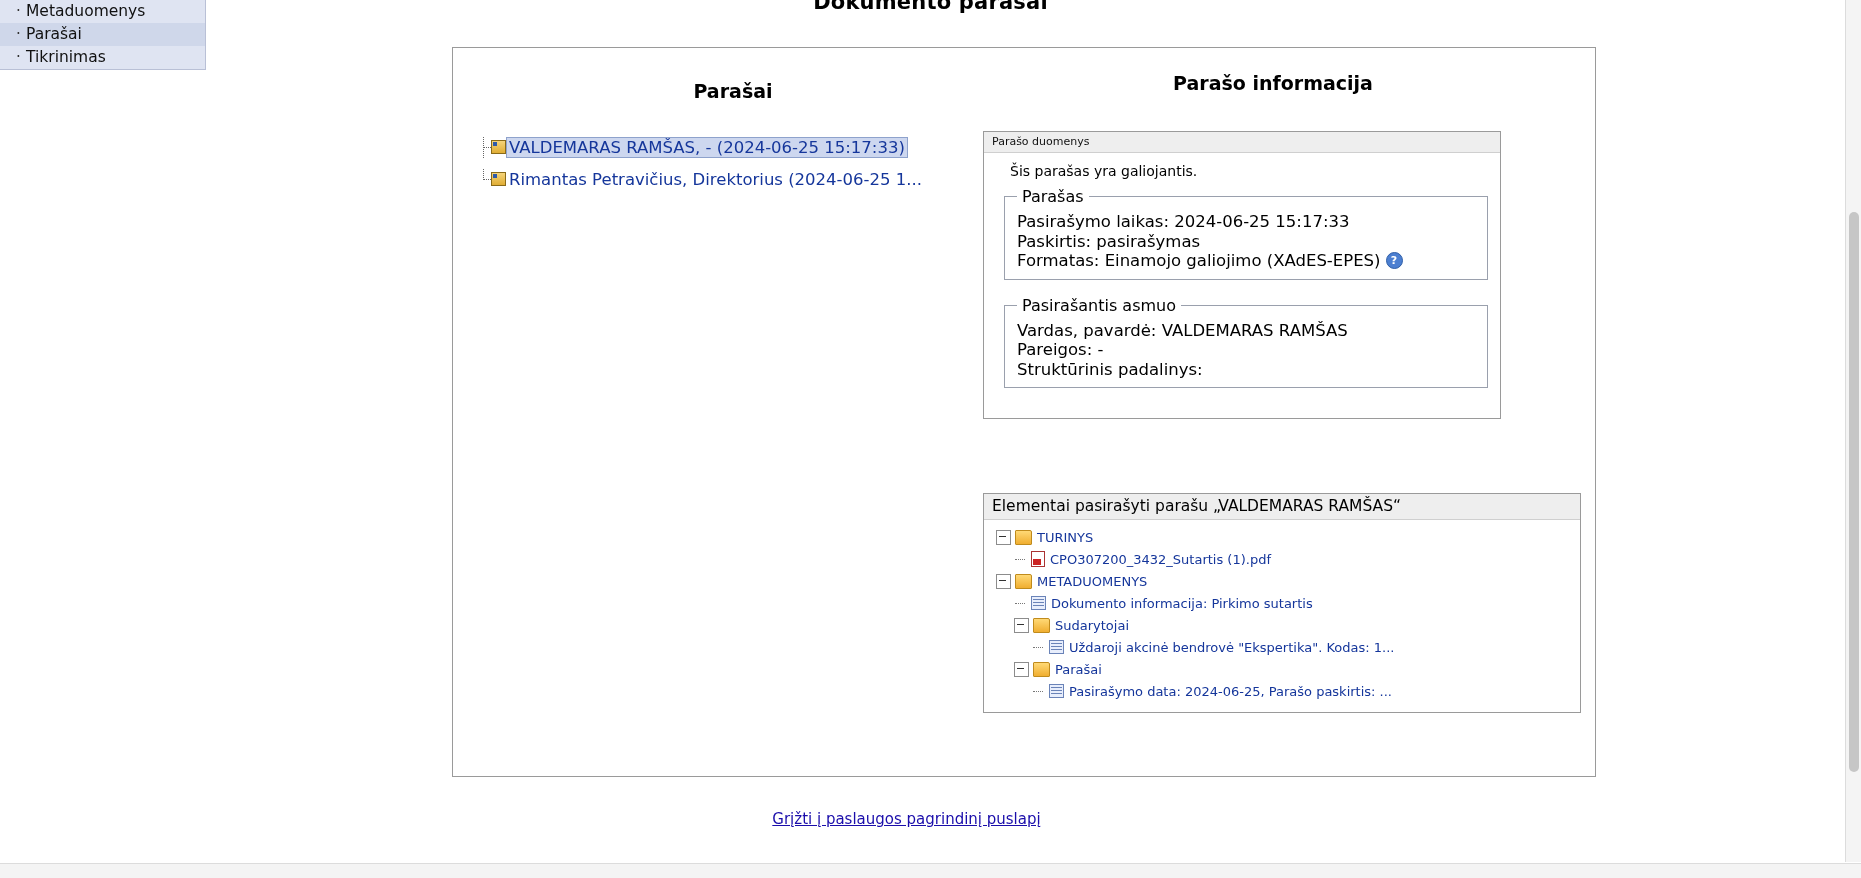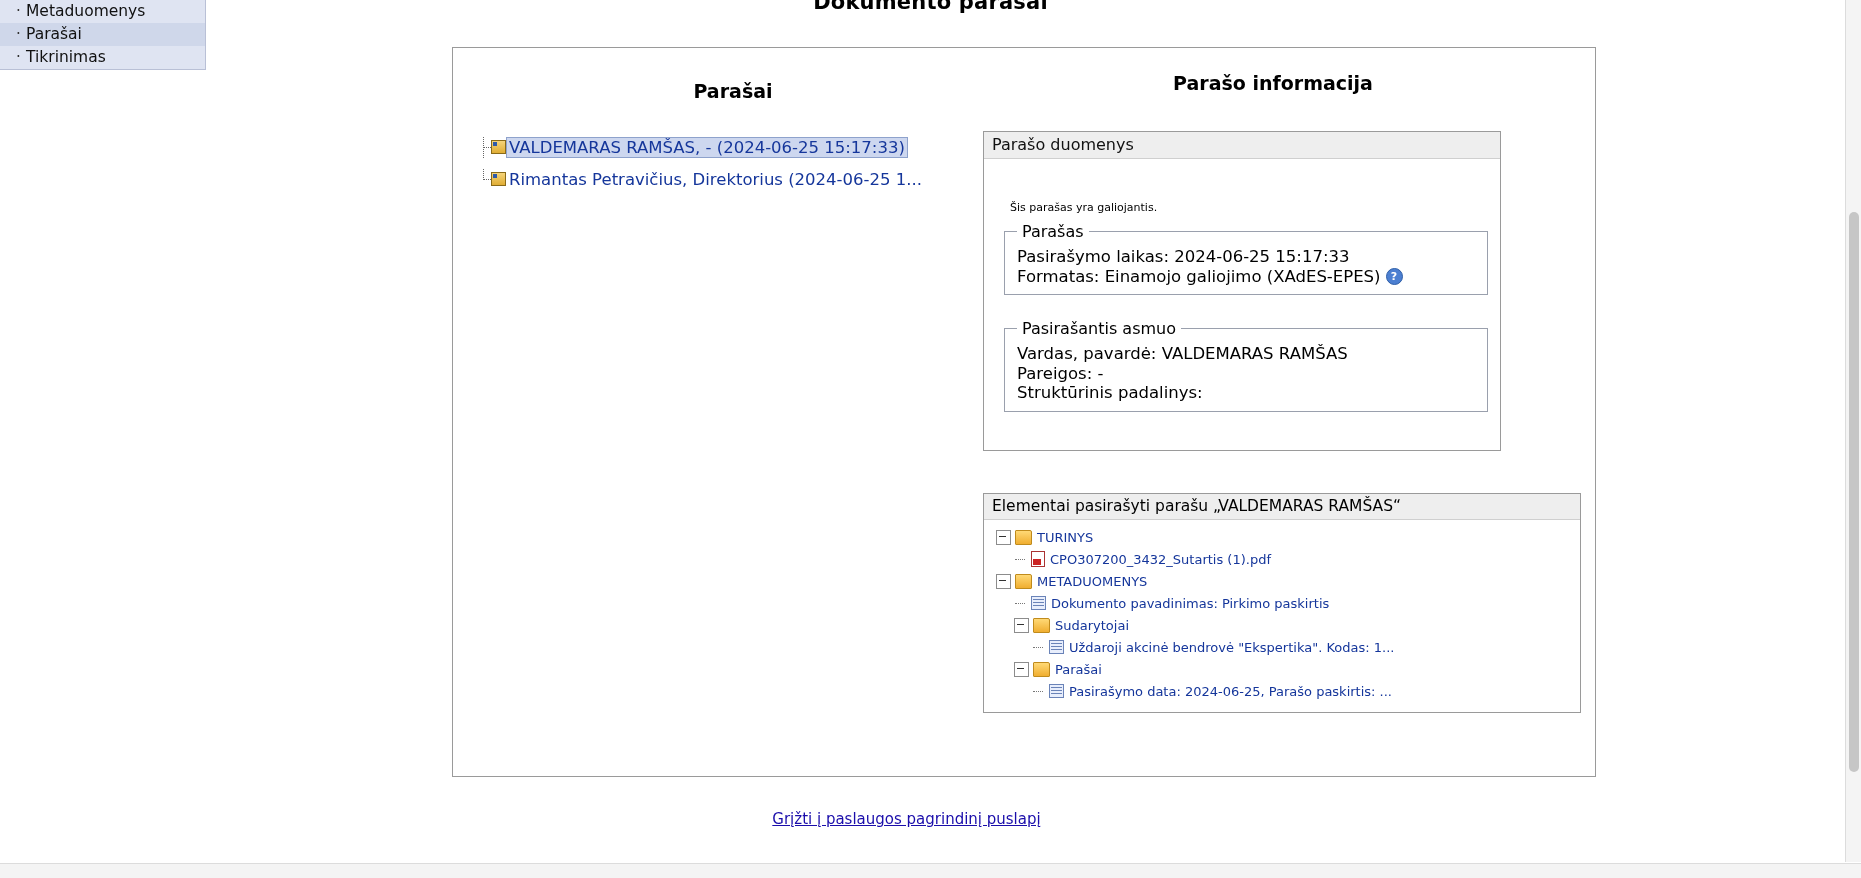--- a/index.html
+++ b/index.html
@@ -154,34 +154,33 @@
     position: absolute;
     left: 530px;
     top: 83px;
     width: 516px;
     border: 1px solid #9a9a9a;
     background: #fff;
   }
   .info-box .legend-bar {
     background: #eeeeee;
     border-bottom: 1px solid #cfcfcf;
-    font-size: 16px;
+    font-size: 11px;
     padding: 3px 12px 4px 8px;
     color: #111;
   }
   .info-body { padding: 8px 12px 14px 12px; }
   .valid-line {
-    font-size: 11px;
+    font-size: 14px;
     padding: 2px 0 8px 14px;
-    margin-top: 32px;
   }
 
   fieldset.grp {
     border: 1px solid #9aa0ad;
-    margin: 0 0 24px 8px;
+    margin: 0 0 16px 8px;
     padding: 6px 10px 8px 12px;
   }
   fieldset.grp legend {
     font-size: 16px;
     padding: 0 5px;
     color: #000;
   }
   .kv {
     font-size: 16.5px;
     line-height: 19.5px;
@@ -399,20 +398,21 @@
   </div>
 
   <div class="info-box">
     <div class="legend-bar">Parašo duomenys</div>
     <div class="info-body">
       <div class="valid-line">Šis parašas yra galiojantis.</div>
 
       <fieldset class="grp">
         <legend>Parašas</legend>
         <div class="kv">Pasirašymo laikas: 2024-06-25 15:17:33</div>
+        <div class="kv">Paskirtis: pasirašymas</div>
         <div class="kv">
           <span>Formatas: Einamojo galiojimo (XAdES-EPES)</span><span class="help-icon">?</span>
         </div>
       </fieldset>
 
       <fieldset class="grp">
         <legend>Pasirašantis asmuo</legend>
         <div class="kv">Vardas, pavardė: VALDEMARAS RAMŠAS</div>
         <div class="kv">Pareigos: -</div>
         <div class="kv">Struktūrinis padalinys:</div>
@@ -443,21 +443,21 @@
         <span class="indent" style="width:4px"></span>
         <span class="expander"></span>
         <span class="folder"></span>
         <span class="tlabel">METADUOMENYS</span>
       </div>
 
       <div class="tnode">
         <span class="indent" style="width:22px"></span>
         <span class="dash"></span>
         <span class="xml-ico"></span>
-        <span class="tlabel">Dokumento pavadinimas: Pirkimo paskirtis</span>
+        <span class="tlabel">Dokumento informacija: Pirkimo sutartis</span>
       </div>
 
       <div class="tnode">
         <span class="indent" style="width:22px"></span>
         <span class="expander"></span>
         <span class="folder"></span>
         <span class="tlabel">Sudarytojai</span>
       </div>
 
       <div class="tnode">

